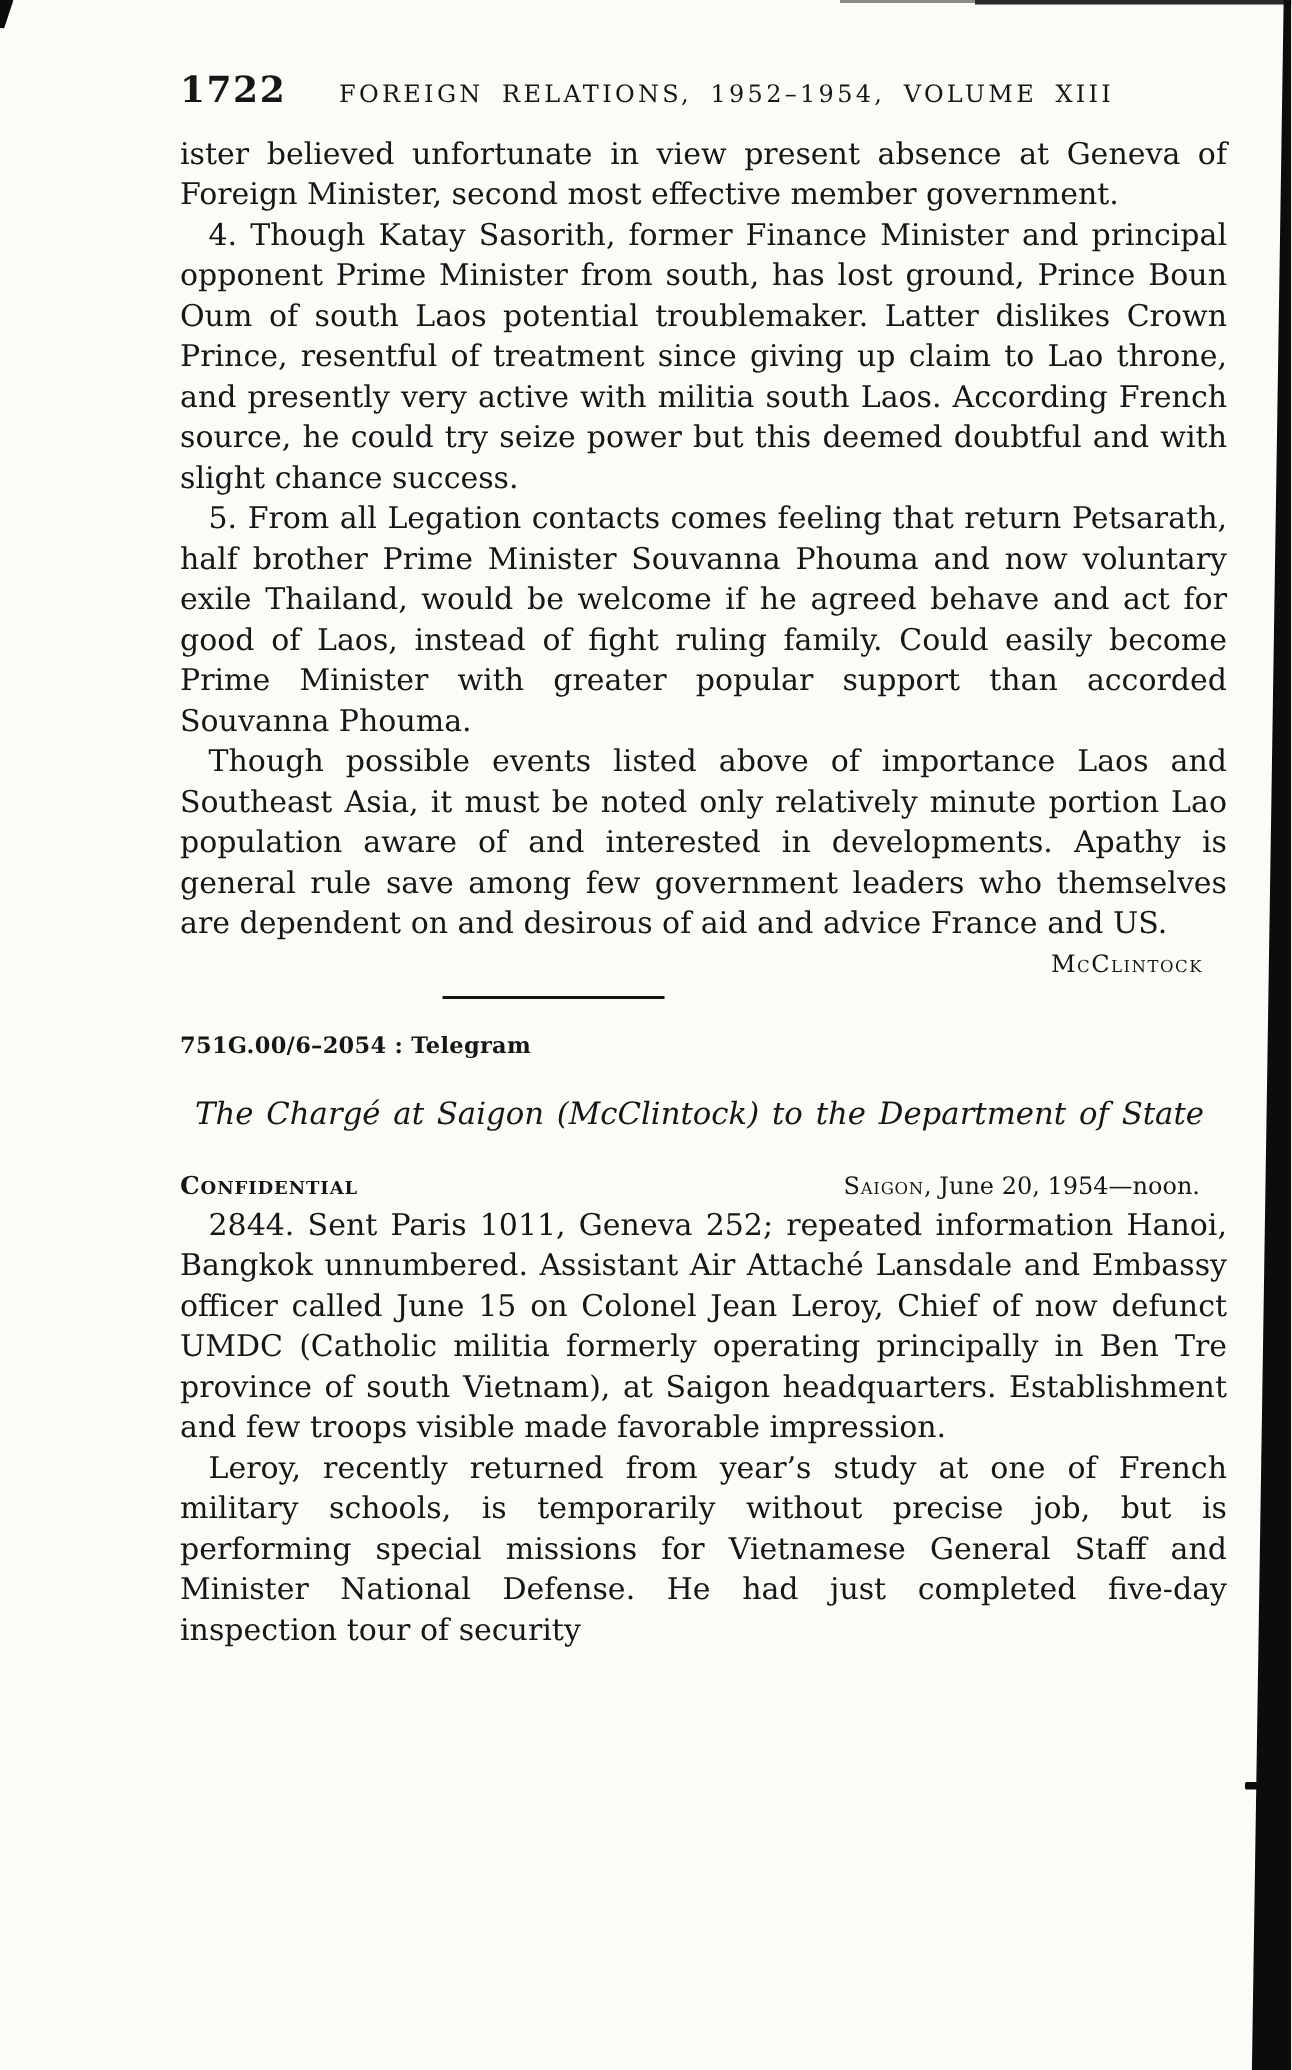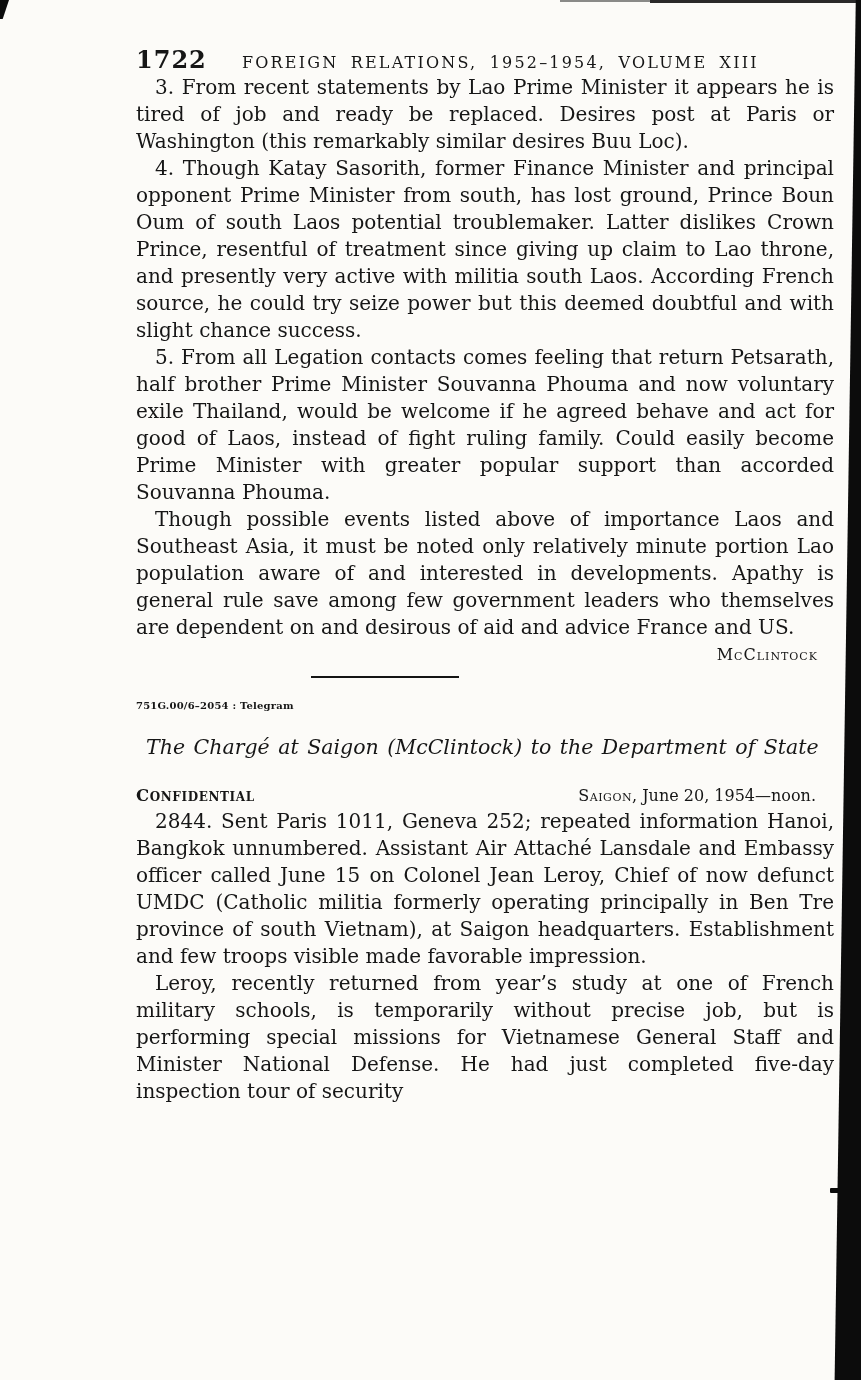--- a/index.html
+++ b/index.html
@@ -31,21 +31,21 @@
     position: absolute; top: 0; left: 0; width: 9px; height: 19px;
     background: #0c0c0c;
     clip-path: polygon(0 0, 100% 0, 30% 100%, 0 100%);
   }
   .edge-tick {
     position: absolute; top: 1188px; right: 22px; width: 9px; height: 5px;
     background: #0c0c0c; border-radius: 1px;
   }
   
   .content {
-    position: absolute; left: 136px; top: 45px; width: 698px;
+    position: absolute; left: 120px; top: 45px; width: 698px;
   }
   .running-header {
     display: flex; align-items: baseline;
   }
   .page-number {
     font-size: 24px; font-weight: bold; letter-spacing: 1px;
   }
   .running-head {
     flex: 1; text-align: center;
     font-size: 16px; letter-spacing: 2.2px; word-spacing: 5px;
@@ -66,21 +66,21 @@
     font-size: 16px;
     font-variant: small-caps;
     letter-spacing: 1px;
   }
   .divider {
     width: 148px; height: 2px; background: #141414;
     margin: 12px 0 0 175px;
   }
   .source-line {
     margin-top: 22px;
-    font-size: 10px;
+    font-size: 15px;
     font-weight: bold;
     letter-spacing: 0.2px;
   }
   .doc-title {
     margin-top: 24px;
     padding-left: 10px;
     font-size: 20.5px;
     font-style: italic;
     word-spacing: 2px;
   }
@@ -116,21 +116,21 @@
   <div class="edge-tick"></div>
 
   <div class="content">
 
     <div class="running-header">
       <span class="page-number">1722</span>
       <span class="running-head">FOREIGN RELATIONS, 1952–1954, VOLUME XIII</span>
     </div>
 
     <div class="body-text">
-      <p class="ind">3. From recent statements by Lao Prime Minister it appears he is tired of job and ready be replaced. Desires post at Paris or Washington (this remarkably similar desires Buu Loc).</p>
+      <p class="first-para">ister believed unfortunate in view present absence at Geneva of Foreign Minister, second most effective member government.</p>
       <p class="ind">4. Though Katay Sasorith, former Finance Minister and principal opponent Prime Minister from south, has lost ground, Prince Boun Oum of south Laos potential troublemaker. Latter dislikes Crown Prince, resentful of treatment since giving up claim to Lao throne, and presently very active with militia south Laos. According French source, he could try seize power but this deemed doubtful and with slight chance success.</p>
       <p class="ind">5. From all Legation contacts comes feeling that return Petsarath, half brother Prime Minister Souvanna Phouma and now voluntary exile Thailand, would be welcome if he agreed behave and act for good of Laos, instead of fight ruling family. Could easily become Prime Minister with greater popular support than accorded Souvanna Phouma.</p>
       <p class="ind">Though possible events listed above of importance Laos and Southeast Asia, it must be noted only relatively minute portion Lao population aware of and interested in developments. Apathy is general rule save among few government leaders who themselves are dependent on and desirous of aid and advice France and US.</p>
       <div class="signature">McClintock</div>
     </div>
 
     <div class="divider"></div>
 
     <div>
       <div class="source-line">751G.00/6–2054 : Telegram</div>

